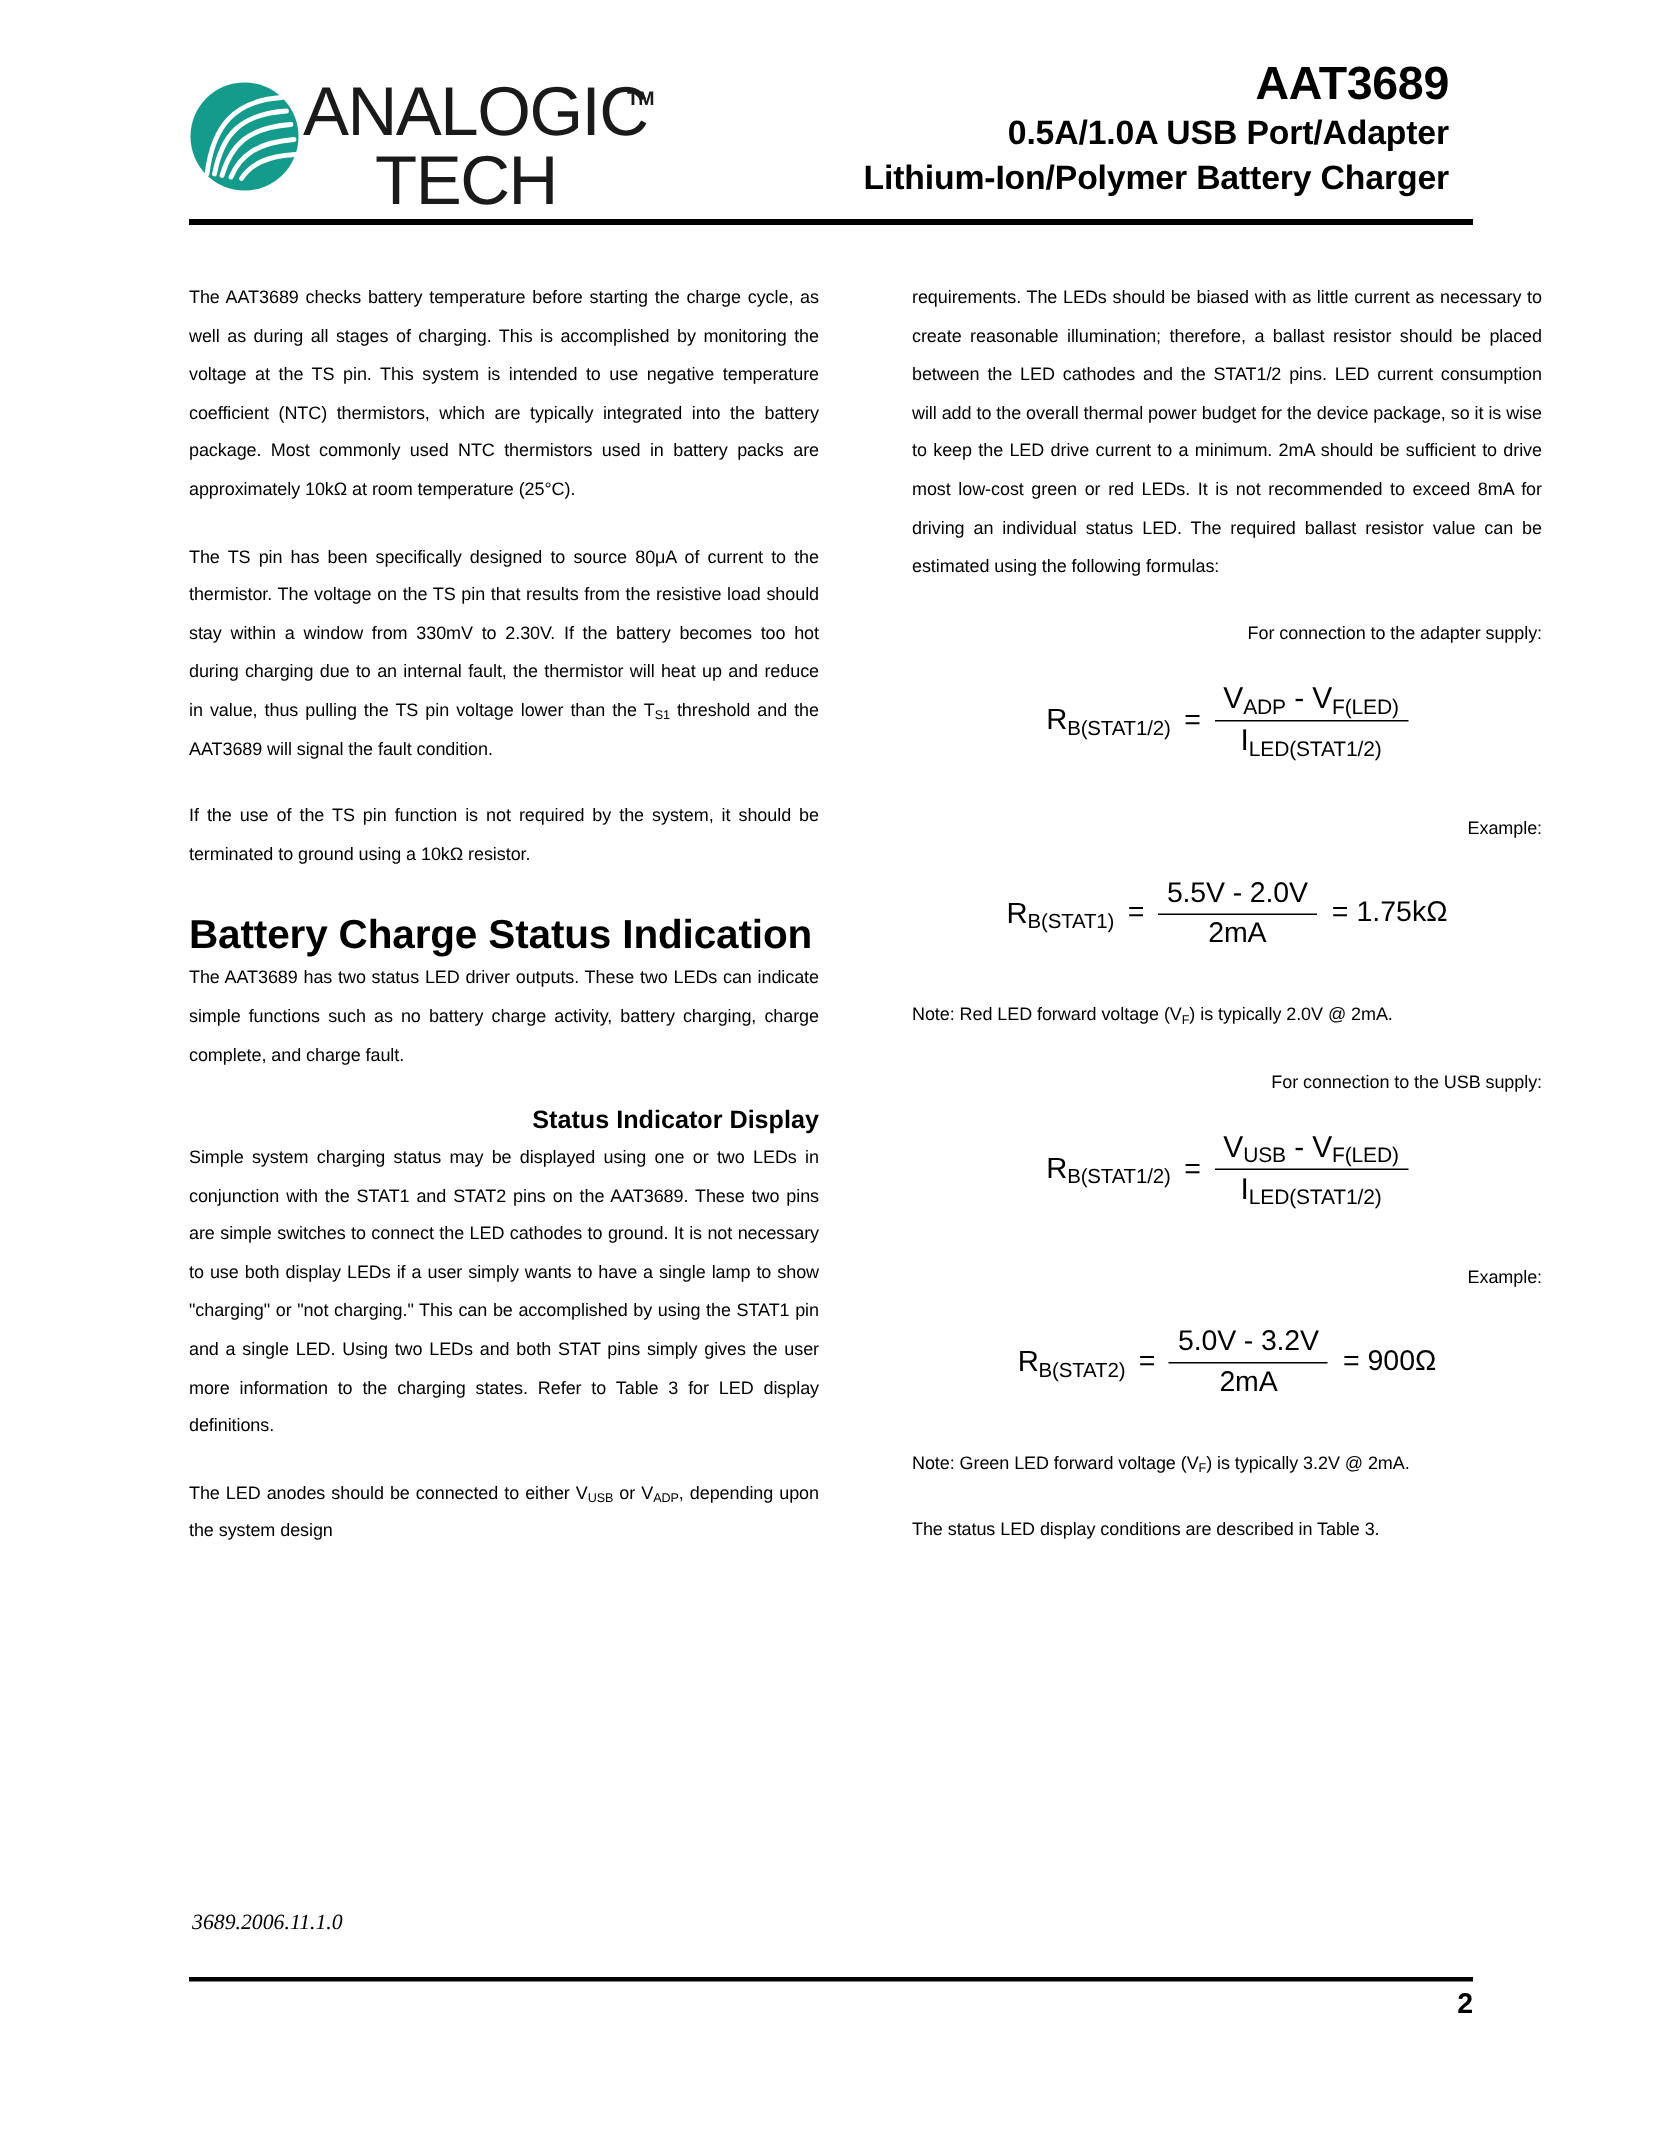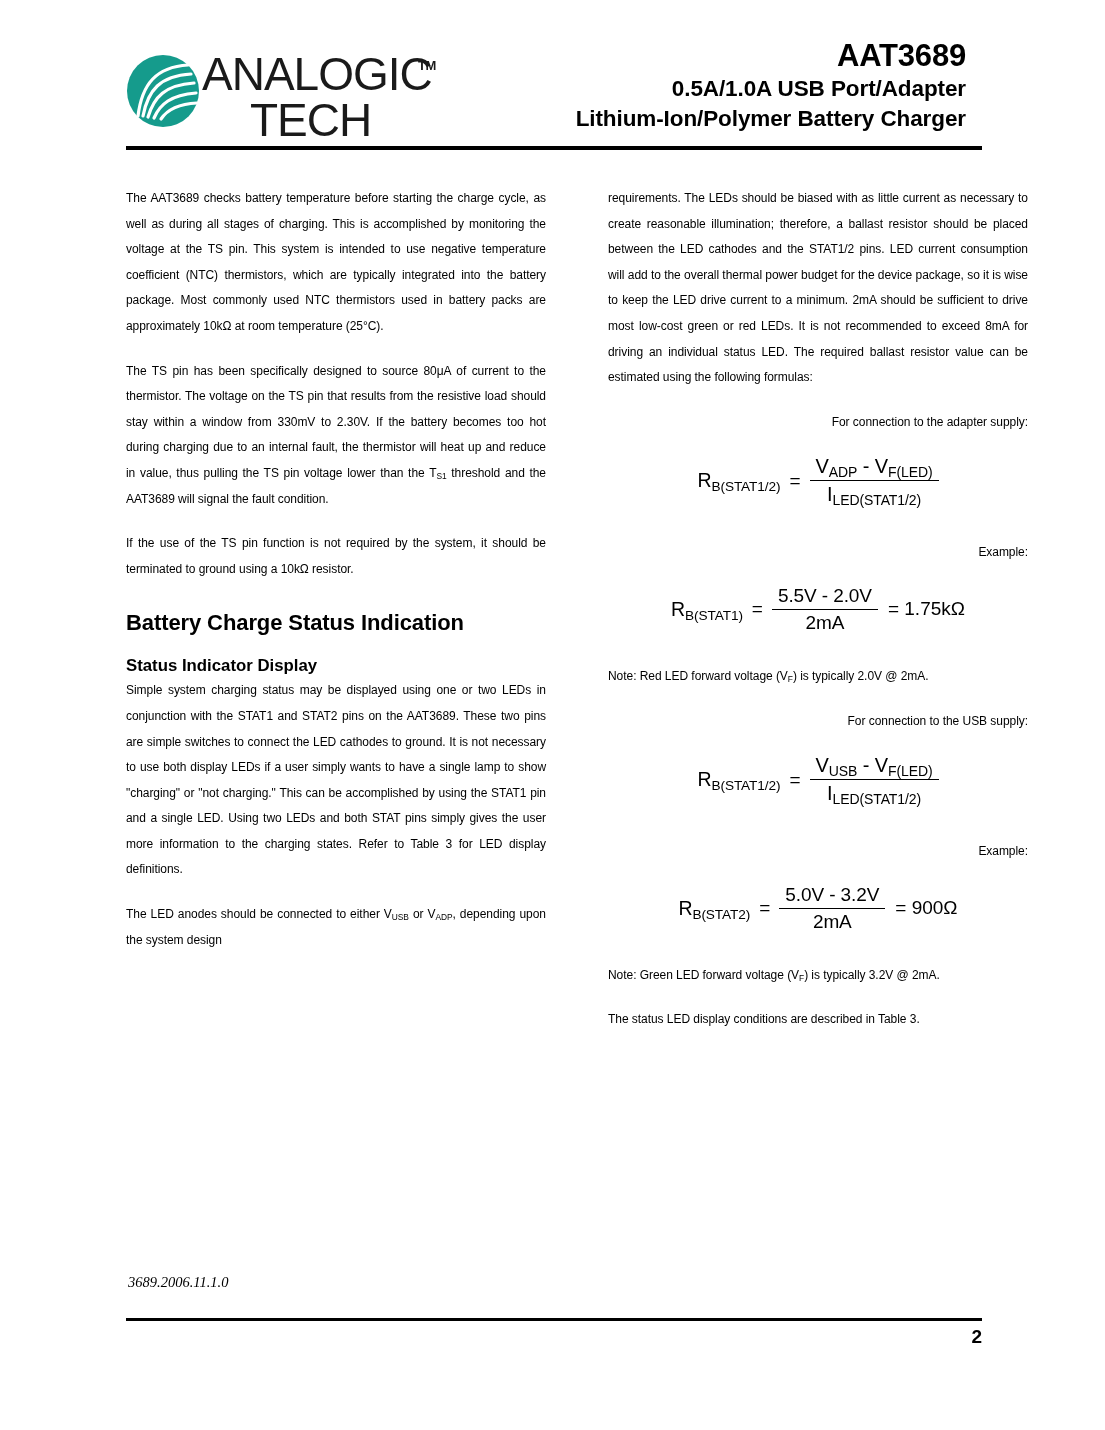--- a/index.html
+++ b/index.html
@@ -106,32 +106,33 @@
     text-align: justify;
     text-justify: inter-word;
     letter-spacing: -0.05px;
     color: #000;
   }
   p.body-text.nojust { text-align: right; }
   p.body-text.last-tight { margin-bottom: 0; }
 
   h2.section-head {
     margin: 28px 0 3px 0;
-    font-size: 22px;
+    font-size: 27px;
     font-weight: bold;
     line-height: 26px;
     letter-spacing: -0.1px;
     color: #000;
   }
   h3.sub-head {
     margin: 18px 0 1px 0;
     font-size: 16.8px;
     font-weight: bold;
     line-height: 23px;
     color: #000;
+    text-align: right;
   }
   sub {
     font-size: 0.70em;
     line-height: 0;
     vertical-align: -0.28em;
   }
 
   
   .eq-wrap {
     margin: 22px 0 26px 0;
@@ -246,20 +247,21 @@
   <div class="col col-left">
 
     <p class="body-text">The AAT3689 checks battery temperature before starting the charge cycle, as well as during all stages of charging. This is accomplished by monitoring the voltage at the TS pin. This system is intended to use negative temperature coefficient (NTC) thermistors, which are typically integrated into the battery package. Most commonly used NTC thermistors used in battery packs are approximately 10kΩ at room temperature (25°C).</p>
 
     <p class="body-text"><span>The TS pin has been specifically designed to source 80μA of current to the thermistor. The voltage on the TS pin that results from the resistive load should stay within a window from 330mV to 2.30V. If the battery becomes too hot during charging due to an internal fault, the thermistor will heat up and reduce in value, thus pulling the TS pin voltage lower than the T</span><sub>S1</sub><span> threshold and the AAT3689 will signal the fault condition.</span></p>
 
     <p class="body-text">If the use of the TS pin function is not required by the system, it should be terminated to ground using a 10kΩ resistor.</p>
 
     <h2 class="section-head">Battery Charge Status Indication</h2>
 
+    <p class="body-text">The AAT3689 has two status LED driver outputs. These two LEDs can indicate simple functions such as no battery charge activity, battery charging, charge complete, and charge fault.</p>
 
     <h3 class="sub-head">Status Indicator Display</h3>
 
     <p class="body-text">Simple system charging status may be displayed using one or two LEDs in conjunction with the STAT1 and STAT2 pins on the AAT3689. These two pins are simple switches to connect the LED cathodes to ground. It is not necessary to use both display LEDs if a user simply wants to have a single lamp to show "charging" or "not charging." This can be accomplished by using the STAT1 pin and a single LED. Using two LEDs and both STAT pins simply gives the user more information to the charging states. Refer to Table 3 for LED display definitions.</p>
 
     <p class="body-text last-tight"><span>The LED anodes should be connected to either V</span><sub>USB</sub><span> or V</span><sub>ADP</sub><span>, depending upon the system design</span></p>
   </div>
 
   <div class="col col-right">
 

